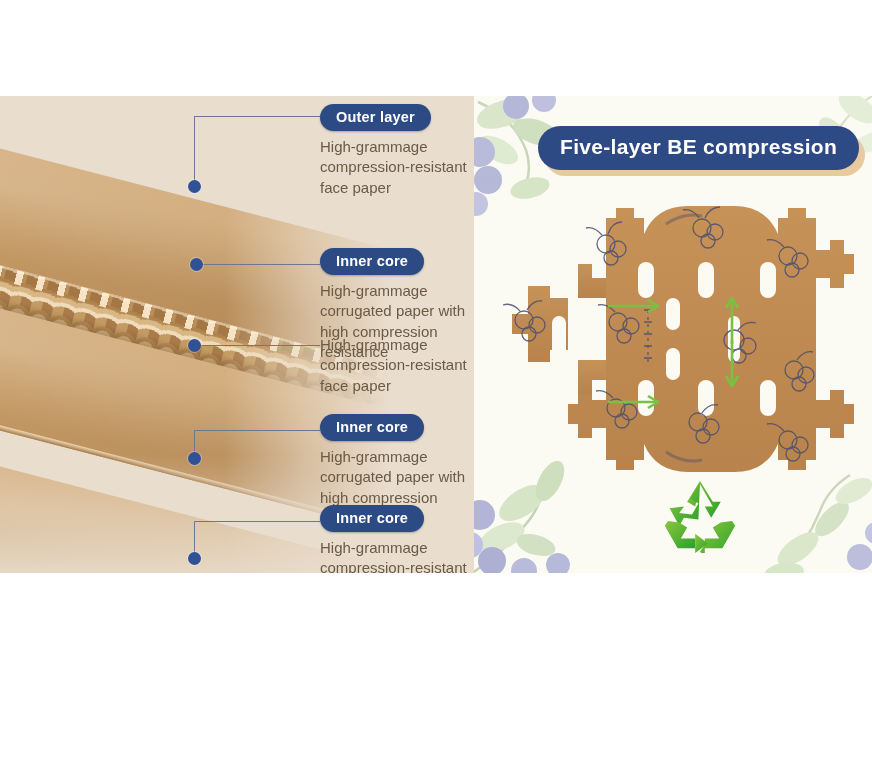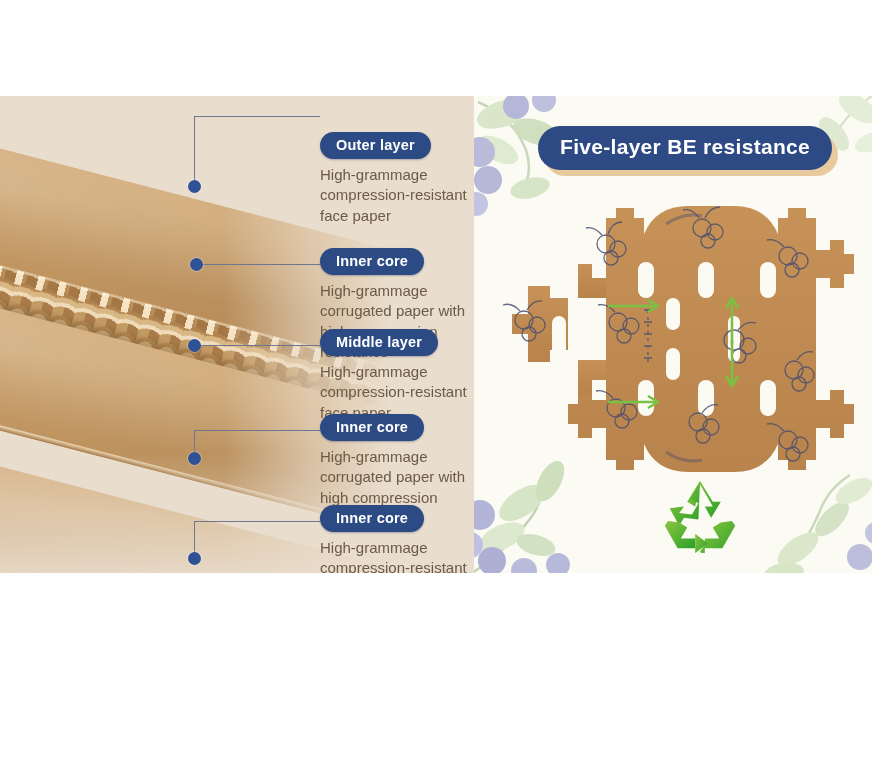--- a/index.html
+++ b/index.html
@@ -171,40 +171,39 @@
     </div>
 
     <div class="left-fade"></div>
     <div class="left-fade-b"></div>
 
     <div class="leader">
       <div class="vline" style="left:194px; top:20px; height:68px;"></div>
       <div class="hline" style="left:194px; top:20px; width:126px;"></div>
     </div>
     <div class="dot" style="left:188px; top:84px;"></div>
-    <div class="callout" style="left:320px; top:8px;margin-top:28px;">
+    <div class="callout" style="left:320px; top:8px;">
       <span class="pill">Outer layer</span>
       <div class="desc">High-grammage compression-resistant face paper</div>
     </div>
 
     <div class="leader">
       <div class="hline" style="left:198px; top:168px; width:122px;"></div>
     </div>
     <div class="dot" style="left:190px; top:162px;"></div>
     <div class="callout" style="left:320px; top:152px;">
       <span class="pill">Inner core</span>
       <div class="desc">High-grammage corrugated paper with high compression resistance</div>
     </div>
 
     <div class="leader">
       <div class="hline" style="left:196px; top:249px; width:124px;"></div>
     </div>
     <div class="dot" style="left:188px; top:243px;"></div>
     <div class="callout" style="left:320px; top:233px;">
-      <span class="pill">Middle layer</span>
       <div class="desc">High-grammage compression-resistant face paper</div>
     </div>
 
     <div class="leader">
       <div class="vline" style="left:194px; top:334px; height:26px;"></div>
       <div class="hline" style="left:194px; top:334px; width:126px;"></div>
     </div>
     <div class="dot" style="left:188px; top:356px;"></div>
     <div class="callout" style="left:320px; top:318px;">
       <span class="pill">Inner core</span>
@@ -273,21 +272,21 @@
         <ellipse cx="78" cy="66" rx="22" ry="10" fill="#c6dab4" transform="rotate(-46 78 66)"></ellipse>
         <ellipse cx="100" cy="38" rx="20" ry="10" fill="#d6e6c6" transform="rotate(-28 100 38)"></ellipse>
         <ellipse cx="30" cy="120" rx="20" ry="10" fill="#cadfb6" transform="rotate(-8 30 120)"></ellipse>
         <circle cx="106" cy="104" r="13" fill="#a4a7d3"></circle>
         <circle cx="122" cy="80" r="11" fill="#aeb0da"></circle>
       </g>
     </svg>
 
     <div class="title-wrap">
       <div class="title-shadow"></div>
-      <div class="title-pill">Five-layer BE resistance</div>
+      <div class="title-pill">Five-layer BE compression</div>
     </div>
 
     <svg class="box-art" viewBox="0 0 372 290">
       <defs>
         <linearGradient id="cb" x1="0" y1="0" x2="0" y2="1">
           <stop offset="0%" stop-color="#c79258"></stop>
           <stop offset="100%" stop-color="#b8834c"></stop>
         </linearGradient>
       </defs>
 

